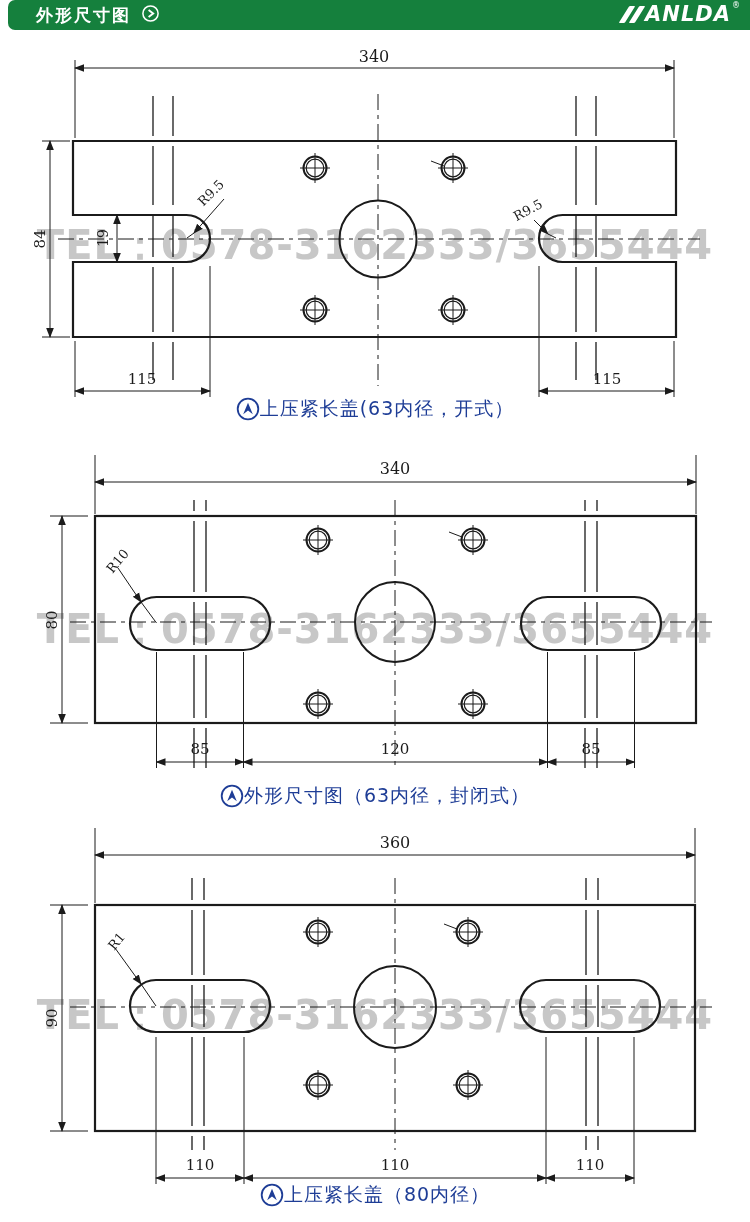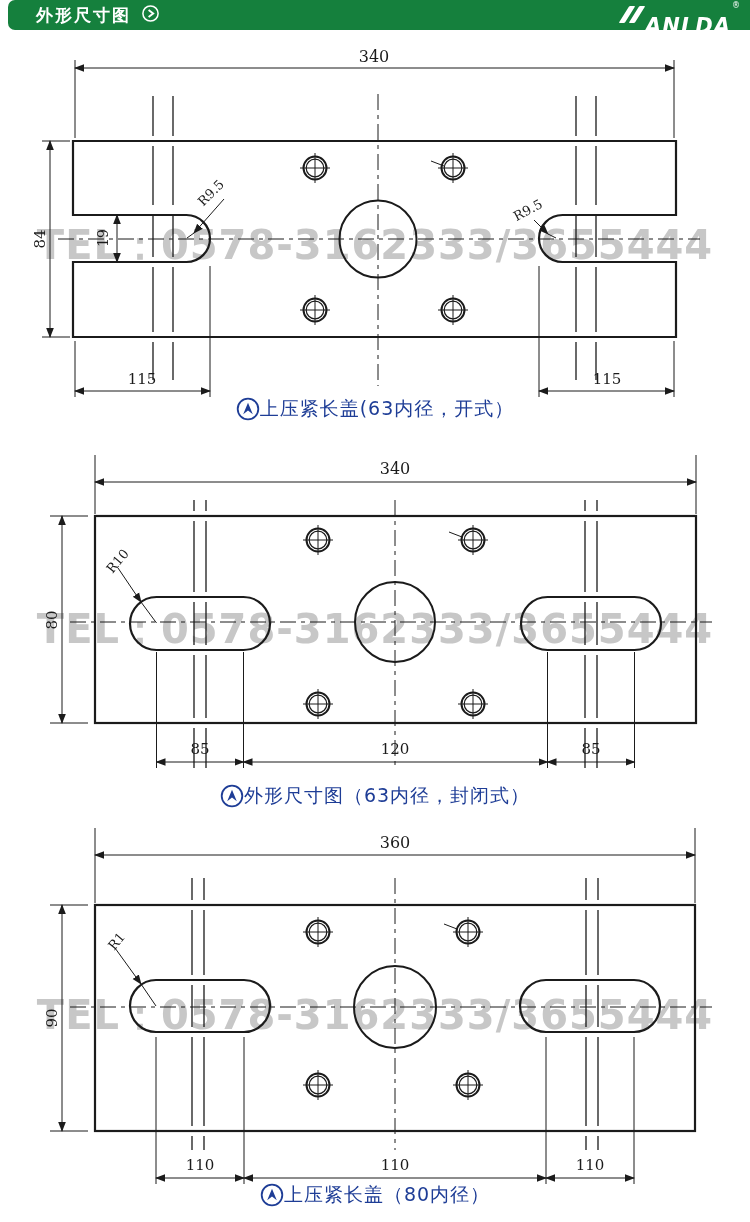--- a/index.html
+++ b/index.html
@@ -6,21 +6,21 @@
   #page{position:relative;width:750px;height:1222px;background:#ffffff;overflow:hidden;
         font-family:"DejaVu Sans",sans-serif;}
   
   #hdr{position:absolute;left:8px;top:0;width:750px;height:30px;background:#15803d;
        display:flex;align-items:center;border-radius:7px;}
   #hdr .title{color:#fff;font-size:17px;font-weight:bold;letter-spacing:2px;margin-left:28px;}
   #hdr .hicon{margin-left:10px;display:inline-block;}
   #logo{position:absolute;right:10px;top:2px;color:#fff;display:flex;align-items:flex-start;}
   #logo .slash{display:inline-block;width:6px;height:17px;background:#fff;
                transform:skewX(-32deg);margin:4px 2px 0 2px;border-radius:1px;}
-  #logo .word{font-size:21px;font-weight:bold;font-style:italic;letter-spacing:1px;margin-left:3px;margin-top:12px;}
+  #logo .word{font-size:21px;font-weight:bold;font-style:italic;letter-spacing:1px;margin-left:3px;}
   #logo .reg{font-size:8px;margin-top:-1px;margin-left:1px;}
   
   .wm{position:absolute;left:0;width:750px;text-align:center;
       font-size:40px;font-weight:bold;color:#c7c7c7;letter-spacing:1px;
       font-family:"DejaVu Sans",sans-serif;white-space:nowrap;z-index:1;}
   
   #draw{position:absolute;left:0;top:0;z-index:2;}
   
   .cap{position:absolute;left:0;width:750px;display:flex;justify-content:center;
        align-items:center;z-index:3;}

